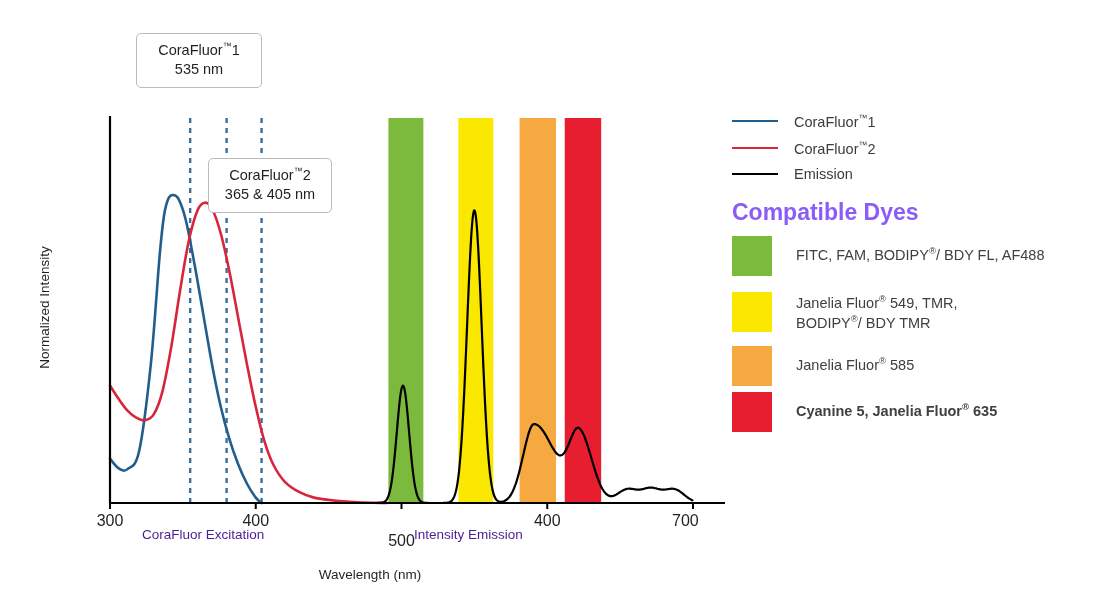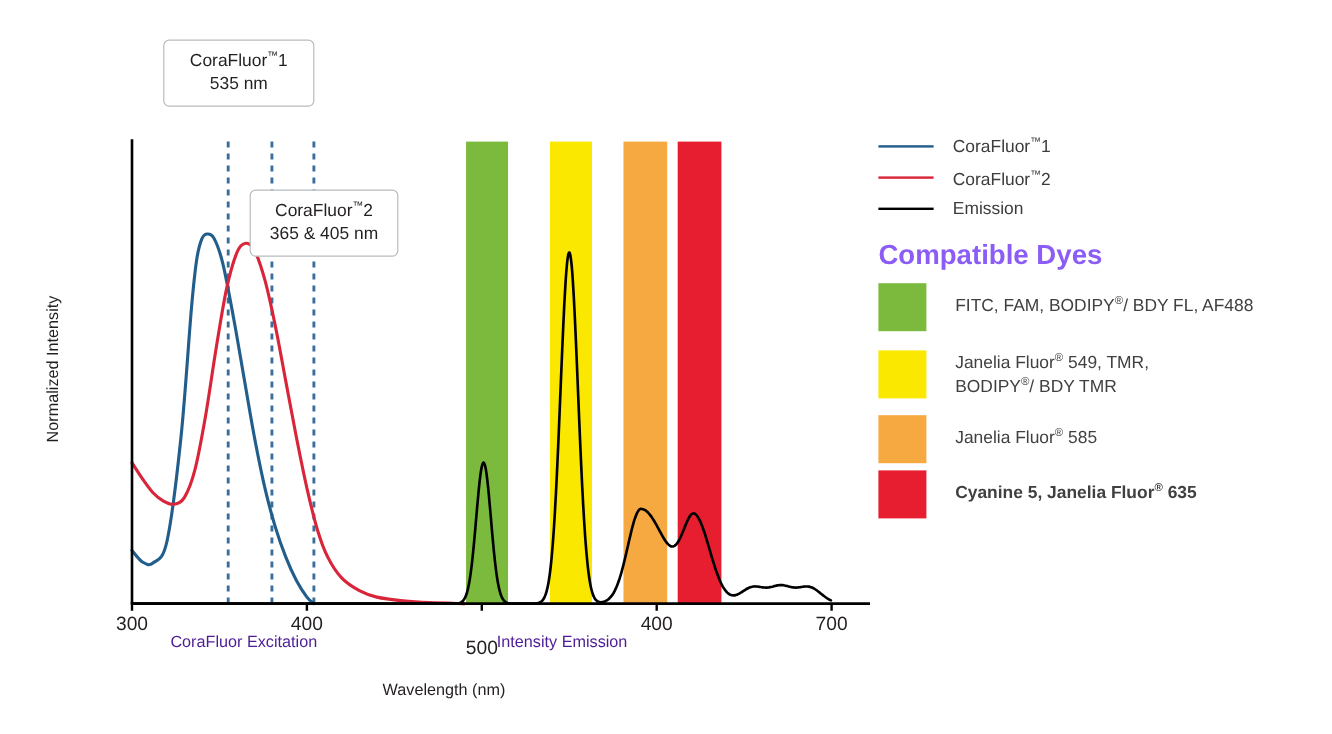--- a/index.html
+++ b/index.html
@@ -85,21 +85,21 @@
     <div class="axis-title" id="xlabel">Wavelength (nm)</div>
 
     <div class="sub-label" id="sub-exc">CoraFluor Excitation</div>
     <div class="sub-label" id="sub-emi">Intensity Emission</div>
 
     <div id="ticklabels">
         <div class="tick-label" style="left: 89px; top: 512px; width: 42px; text-align: center;">300</div>
         <div class="tick-label" style="left: 234.75px; top: 512px; width: 42px; text-align: center;">400</div>
         <div class="tick-label" style="left: 380.5px; top: 532px; width: 42px; text-align: center;">500</div>
         <div class="tick-label" style="left: 526.25px; top: 512px; width: 42px; text-align: center;">400</div>
-        <div class="tick-label" style="left: 672px; top: 512px; width: 42px; text-align: center;">700</div>
+        <div class="tick-label" style="left: 672px; top: 512px; width: 42px; text-align: left;">700</div>
       </div>
 
     <div class="callout" id="callout1" style="left:136px;top:33px;width:126px;">
       <span>CoraFluor<sup class="tm">™</sup>1</span>
       <span class="l2">535 nm</span>
     </div>
 
     <div class="callout" id="callout2" style="left:208px;top:158px;width:124px;">
       <span>CoraFluor<sup class="tm">™</sup>2</span>
       <span class="l2">365 &amp; 405 nm</span>

